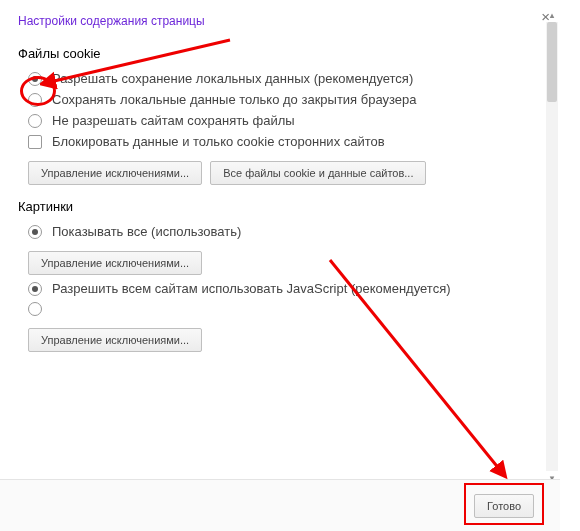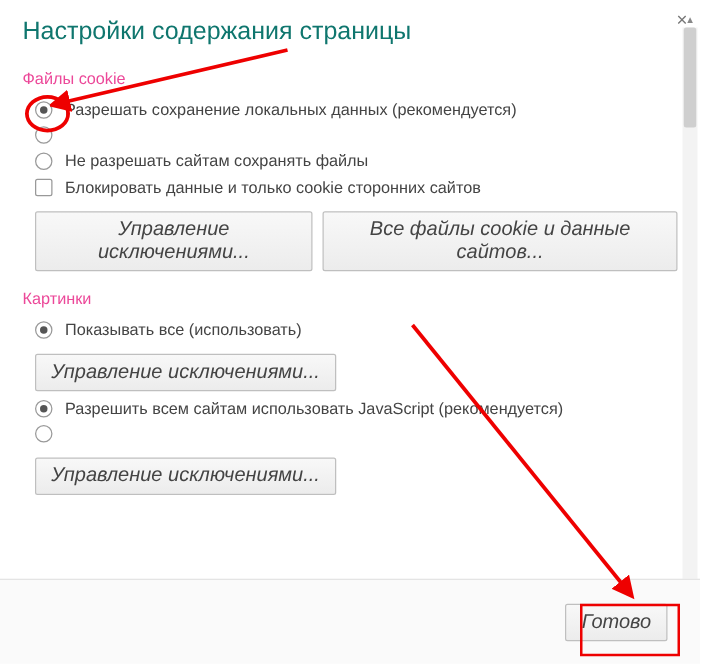--- a/index.html
+++ b/index.html
@@ -22,27 +22,27 @@
   }
   .close-x {
     position: absolute;
     top: 8px;
     right: 10px;
     font-size: 15px;
     color: #777;
     cursor: pointer;
   }
   .title {
-    font-size: 20px;
-    color: #0f766e;
+    font-size: 12px;
+    color: #6d28d9;
     margin-bottom: 18px;
   }
   .section-title {
     font-size: 13px;
-    color: #ec4899;
+    color: #000000;
     margin: 14px 0 10px 0;
   }
   .option-row {
     display: flex;
     align-items: center;
     margin: 6px 0 6px 10px;
   }
   .radio, .checkbox {
     width: 14px;
     height: 14px;
@@ -65,25 +65,24 @@
   .option-label { color: #444; }
   .button-row {
     display: flex;
     gap: 8px;
     margin: 12px 0 6px 10px;
   }
   .btn {
     border: 1px solid #bfbfbf;
     background: linear-gradient(#f8f8f8, #ececec);
     color: #444;
-    font-size: 16px;
+    font-size: 11px;
     padding: 5px 12px;
     border-radius: 2px;
     cursor: pointer;
-    font-style: italic;
   }
   .scrollbar {
     position: absolute;
     right: 2px;
     top: 22px;
     bottom: 60px;
     width: 12px;
     background: #f3f3f3;
   }
   .scrollbar .thumb {
@@ -102,21 +101,21 @@
     font-size: 9px;
     line-height: 10px;
     text-align: center;
     color: #888;
   }
   .scrollbar .arrow.up { top: -12px; }
   .scrollbar .arrow.down { bottom: -12px; }
   .footer {
     position: absolute;
     bottom: 0; left: 0; right: 0;
-    height: 68px;
+    height: 52px;
     background: #fafafa;
     border-top: 1px solid #e4e4e4;
     display: flex;
     justify-content: flex-end;
     align-items: center;
     padding-right: 26px;
   }
   
   .anno-circle {
     position: absolute;
@@ -144,20 +143,21 @@
   <div class="title">Настройки содержания страницы</div>
 
   <div class="section-title">Файлы cookie</div>
 
   <div class="option-row">
     <span class="radio selected"></span>
     <span class="option-label">Разрешать сохранение локальных данных (рекомендуется)</span>
   </div>
   <div class="option-row">
     <span class="radio"></span>
+    <span class="option-label">Сохранять локальные данные только до закрытия браузера</span>
   </div>
   <div class="option-row">
     <span class="radio"></span>
     <span class="option-label">Не разрешать сайтам сохранять файлы</span>
   </div>
   <div class="option-row">
     <span class="checkbox"></span>
     <span class="option-label">Блокировать данные и только cookie сторонних сайтов</span>
   </div>
   <div class="button-row">

